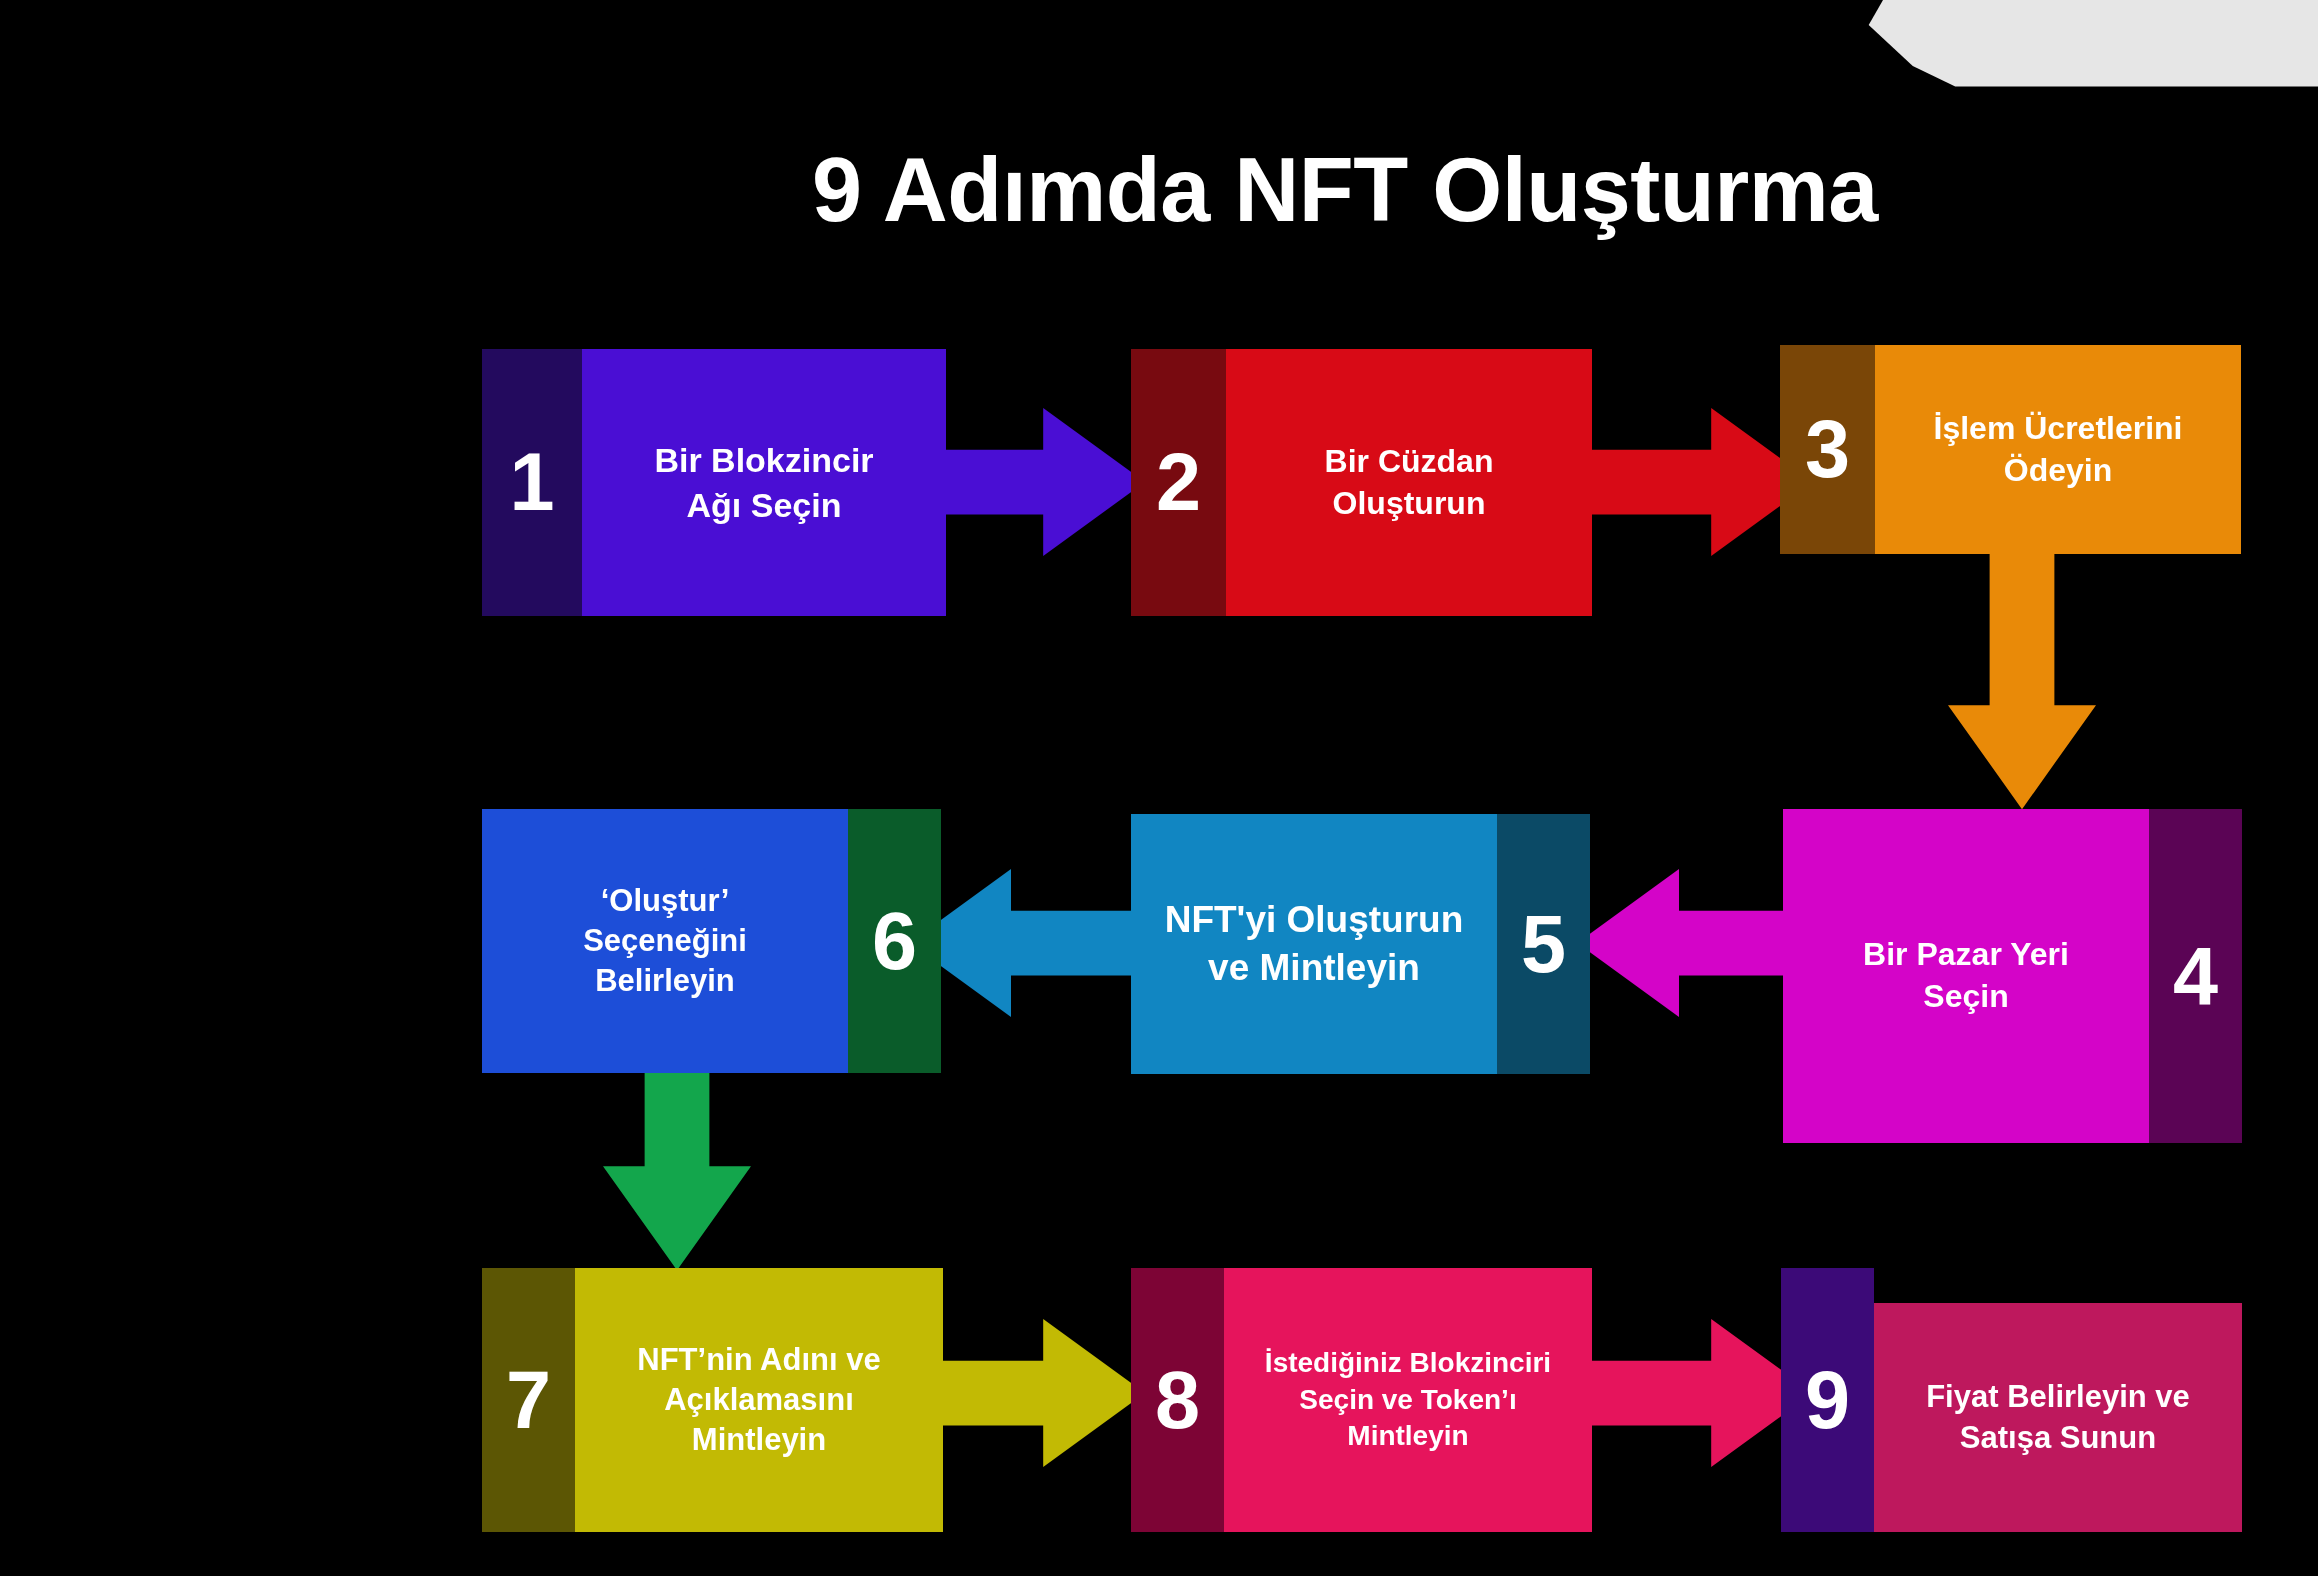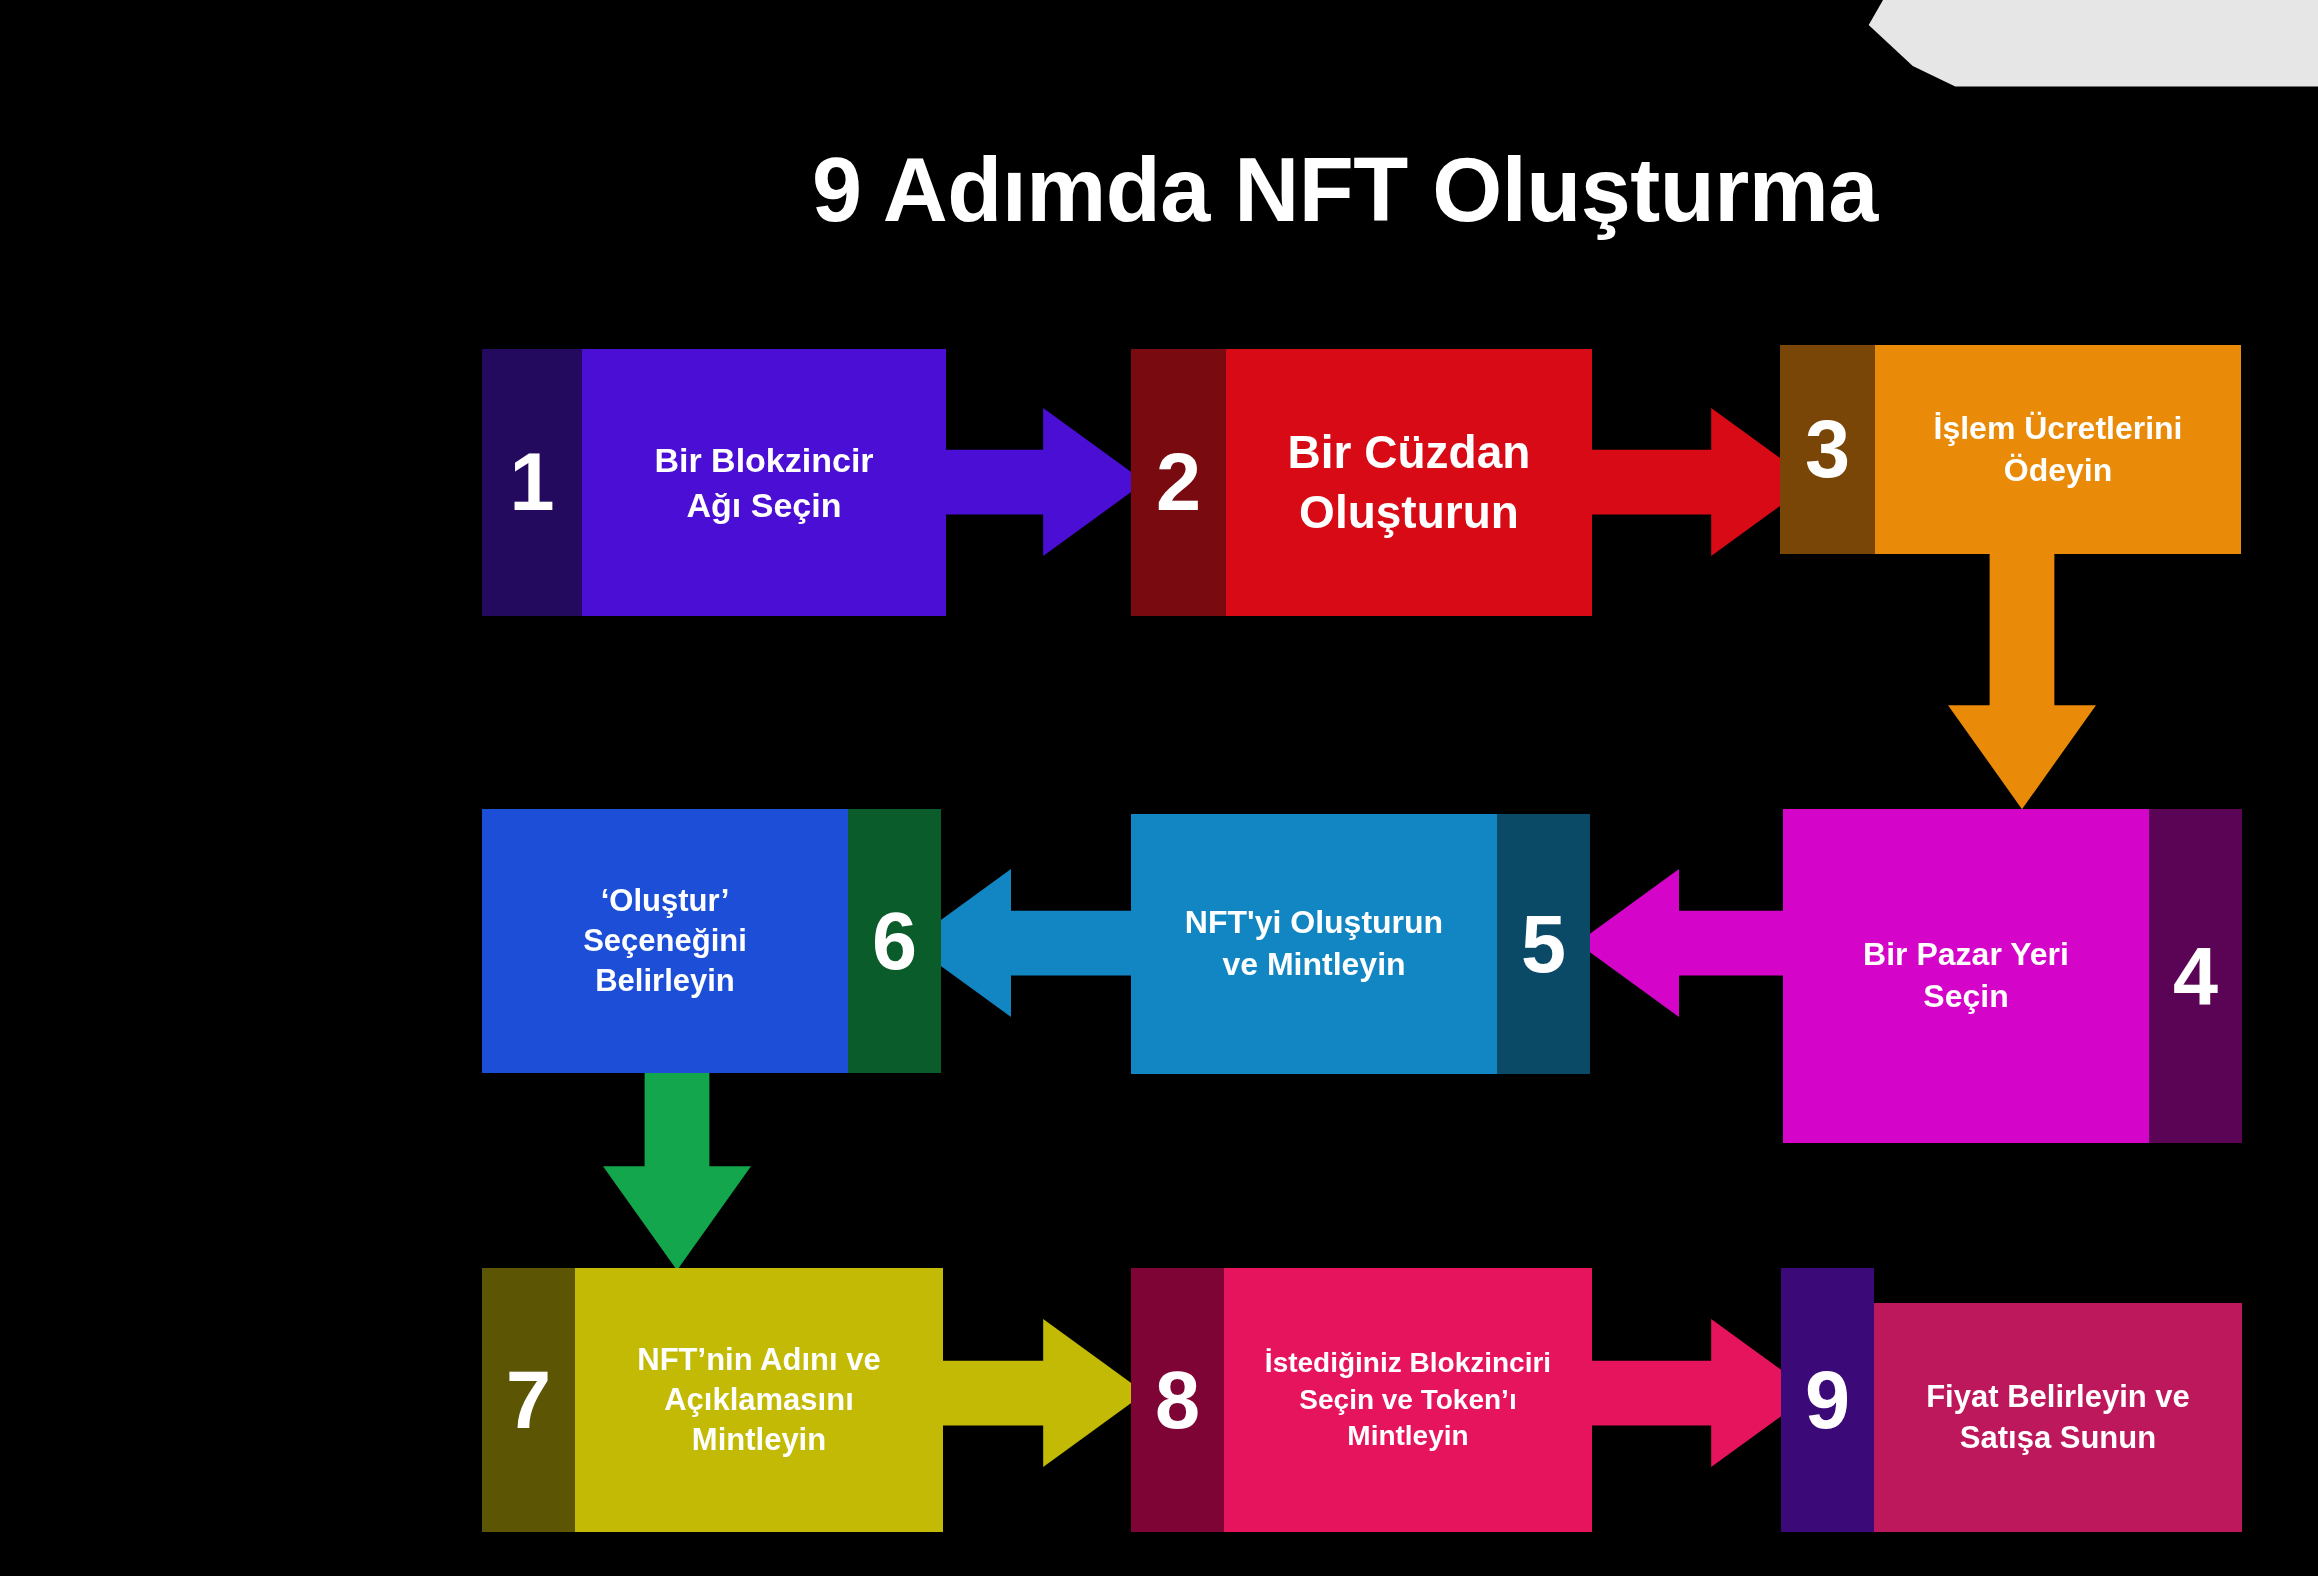--- a/index.html
+++ b/index.html
@@ -111,21 +111,21 @@
         <span>Ağı Seçin</span>
       </p>
     </div>
   </div>
 
   <div class="step" style="left:1131px; top:349px; width:461px; height:267px;">
     <div class="numstrip" style="width: 95px; background: rgb(120, 10, 16);">
       <span>2</span>
     </div>
     <div class="body" style="background: rgb(216, 10, 22);">
-      <p style="font-size:46px;">
+      <p style="font-size:32px;">
         <span>Bir Cüzdan</span><br>
         <span>Oluşturun</span>
       </p>
     </div>
   </div>
 
   <div class="step" style="left:1780px; top:345px; width:461px; height:209px;">
     <div class="numstrip" style="width: 95px; background: rgb(122, 70, 7);">
       <span>3</span>
     </div>
@@ -144,21 +144,21 @@
         <span>Seçin</span>
       </p>
     </div>
     <div class="numstrip" style="width: 93px; background: rgb(91, 4, 85);">
       <span>4</span>
     </div>
   </div>
 
   <div class="step" style="left:1131px; top:814px; width:459px; height:260px;">
     <div class="body" style="background: rgb(17, 134, 194);">
-      <p style="font-size:32px;">
+      <p style="font-size:37px;">
         <span>NFT'yi Oluşturun</span><br>
         <span>ve Mintleyin</span>
       </p>
     </div>
     <div class="numstrip" style="width: 93px; background: rgb(11, 74, 102);">
       <span>5</span>
     </div>
   </div>
 
   <div class="step" style="left:482px; top:809px; width:459px; height:264px;">

